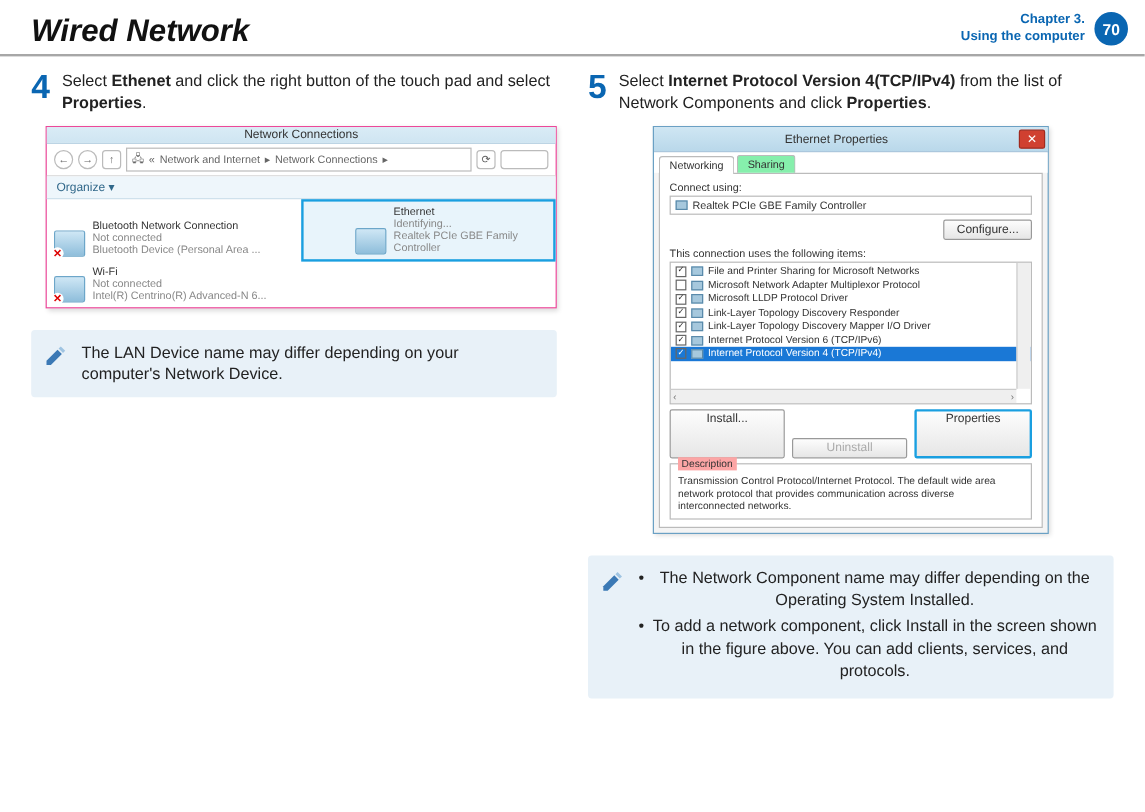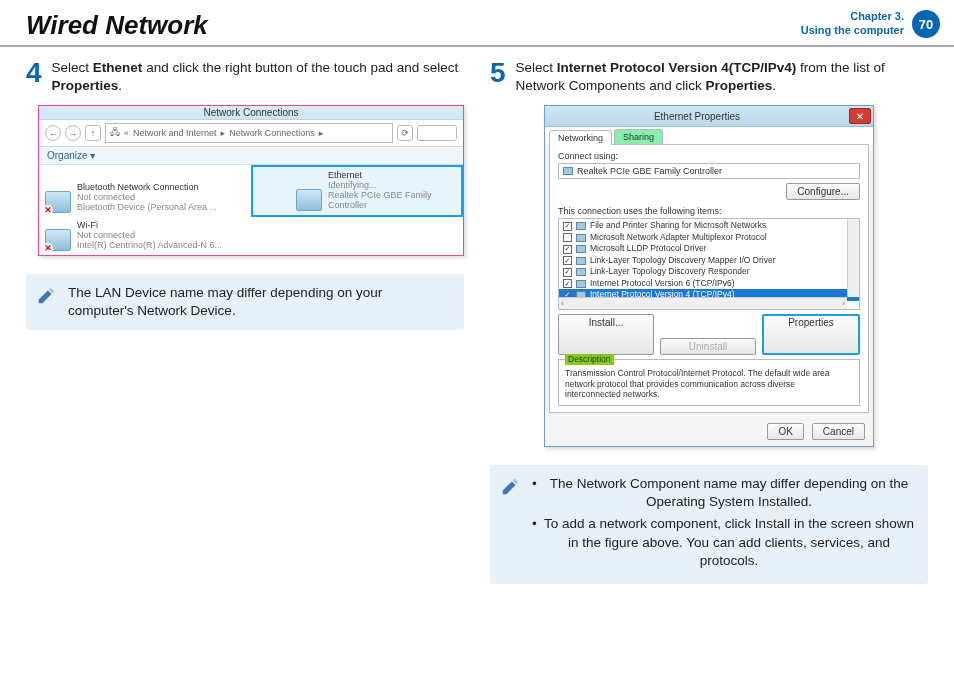--- a/index.html
+++ b/index.html
@@ -253,21 +253,21 @@
     font-size: 10px;
     border-radius: 2px;
   }
   .ep-button.disabled { color: #aaa; margin-top: 24px; }
   .ep-button.accent {
     border: 2px solid #1a9fe0;
     padding: 1px 10px;
   }
   .ep-list {
     border: 1px solid #bbb;
-    height: 92px;
+    height: 119px;
     overflow: hidden;
     position: relative;
     margin: 2px 0 4px 0;
   }
   .ep-list-inner { padding: 1px 0; }
   .ep-li {
     display: flex;
     align-items: center;
     gap: 4px;
     padding: 0 4px;
@@ -302,21 +302,21 @@
   .ep-group {
     border: 1px solid #bbb;
     margin-top: 4px;
     position: relative;
     padding: 8px 6px 6px 6px;
     font-size: 8.5px;
     line-height: 1.2;
   }
   .ep-group .legend {
     position: absolute; top: -6px; left: 6px;
-    background: #84cc16; padding: 0 3px;
+    background: #fca5a5; padding: 0 3px;
   }
   .ep-row3 {
     display: flex; gap: 6px; margin-top: 4px; justify-content: space-between;
   }
   .ep-row3 .ep-button { flex: 1; text-align: center; }
   .ep-dlg-btns {
     display: flex;
     justify-content: flex-end;
     gap: 8px;
     padding: 6px 8px;
@@ -449,26 +449,26 @@
                 <span>Microsoft Network Adapter Multiplexor Protocol</span>
               </div>
               <div class="ep-li">
                 <span class="chk">✓</span>
                 <span class="gly"></span>
                 <span>Microsoft LLDP Protocol Driver</span>
               </div>
               <div class="ep-li">
                 <span class="chk">✓</span>
                 <span class="gly"></span>
-                <span>Link-Layer Topology Discovery Mapper I/O Driver</span>
+                <span>Link-Layer Topology Discovery Responder</span>
               </div>
               <div class="ep-li">
                 <span class="chk">✓</span>
                 <span class="gly"></span>
-                <span>Link-Layer Topology Discovery Responder</span>
+                <span>Link-Layer Topology Discovery Mapper I/O Driver</span>
               </div>
               <div class="ep-li">
                 <span class="chk">✓</span>
                 <span class="gly"></span>
                 <span>Internet Protocol Version 6 (TCP/IPv6)</span>
               </div>
               <div class="ep-li sel">
                 <span class="chk">✓</span>
                 <span class="gly"></span>
                 <span>Internet Protocol Version 4 (TCP/IPv4)</span>
@@ -484,24 +484,20 @@
       <div class="ep-row3">
         <span class="ep-button">Install...</span>
         <span class="ep-button disabled">Uninstall</span>
         <span class="ep-button accent">Properties</span>
       </div>
 
       <div class="ep-group">
         <span class="legend">Description</span>
         <div>Transmission Control Protocol/Internet Protocol. The default wide area network protocol that provides communication across diverse interconnected networks.</div>
       </div>
-    </div>
-    <div class="ep-dlg-btns">
-      <span class="ep-button">OK</span>
-      <span class="ep-button">Cancel</span>
     </div>
   </div>
 
   <div class="note-box">
     <svg class="note-icon" viewBox="0 0 24 24">
           <path fill="#3b79b5" d="M3 17l10-10 4 4-10 10H3v-4z"></path>
           <path fill="#9fc4e2" d="M14 6l2-2 4 4-2 2-4-4z"></path>
         </svg>
     <div class="note-content">
       <ul>

